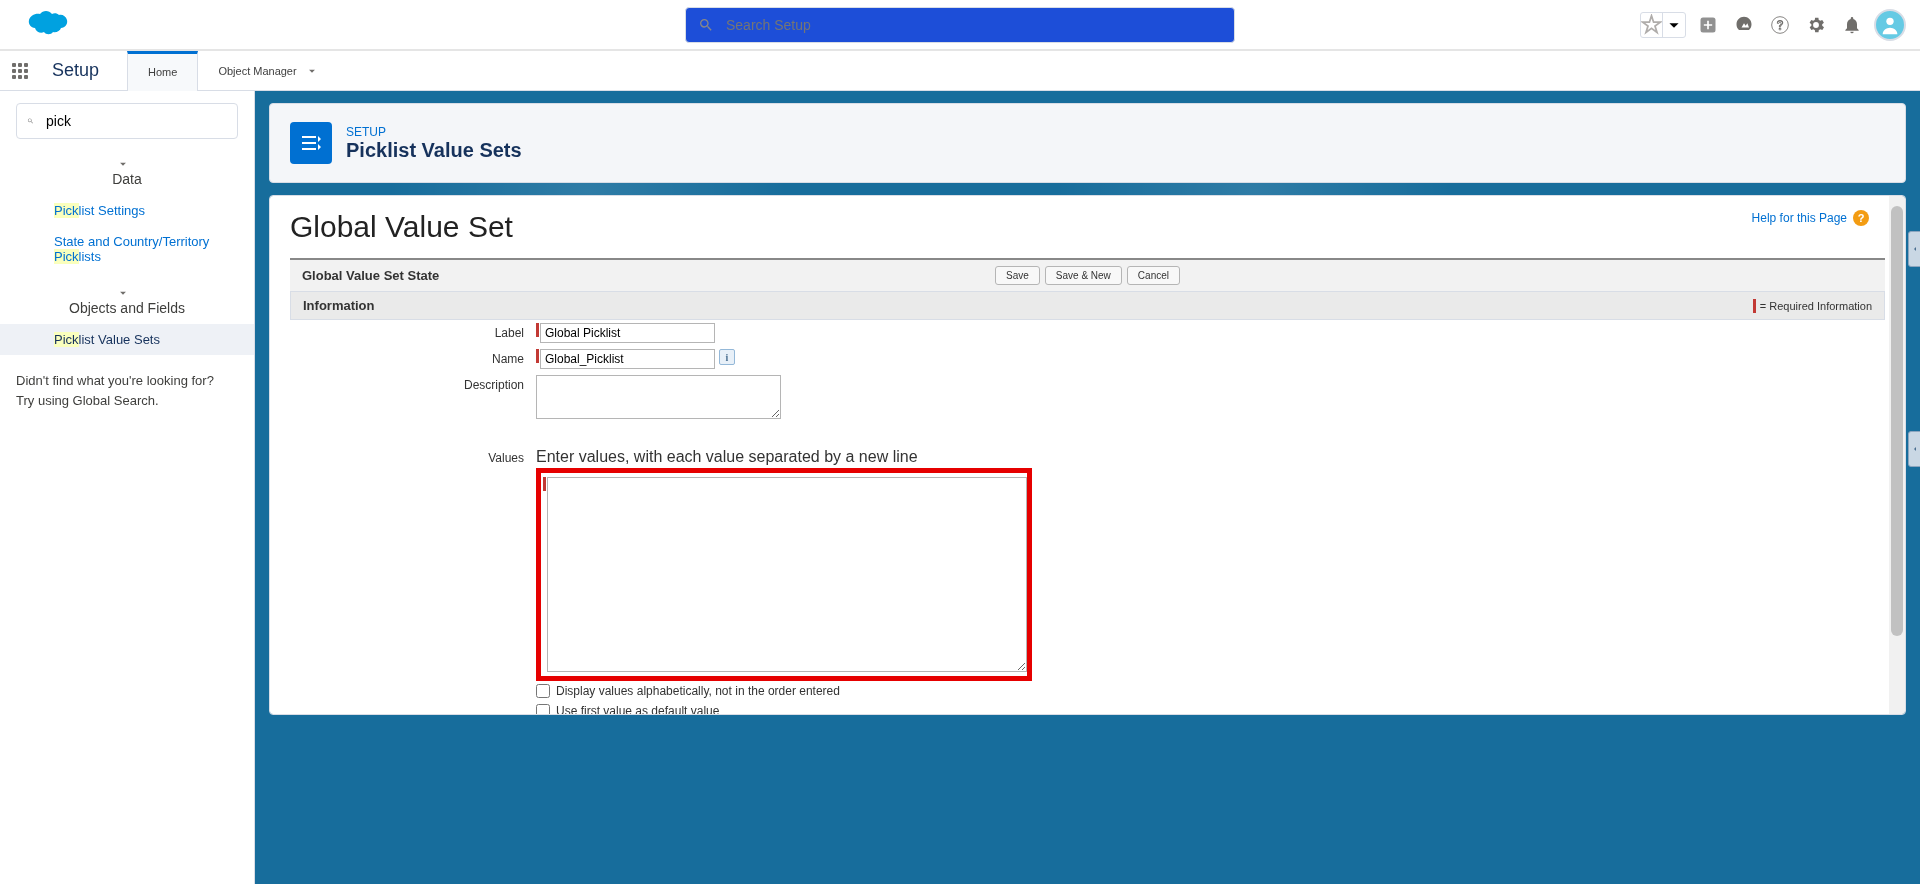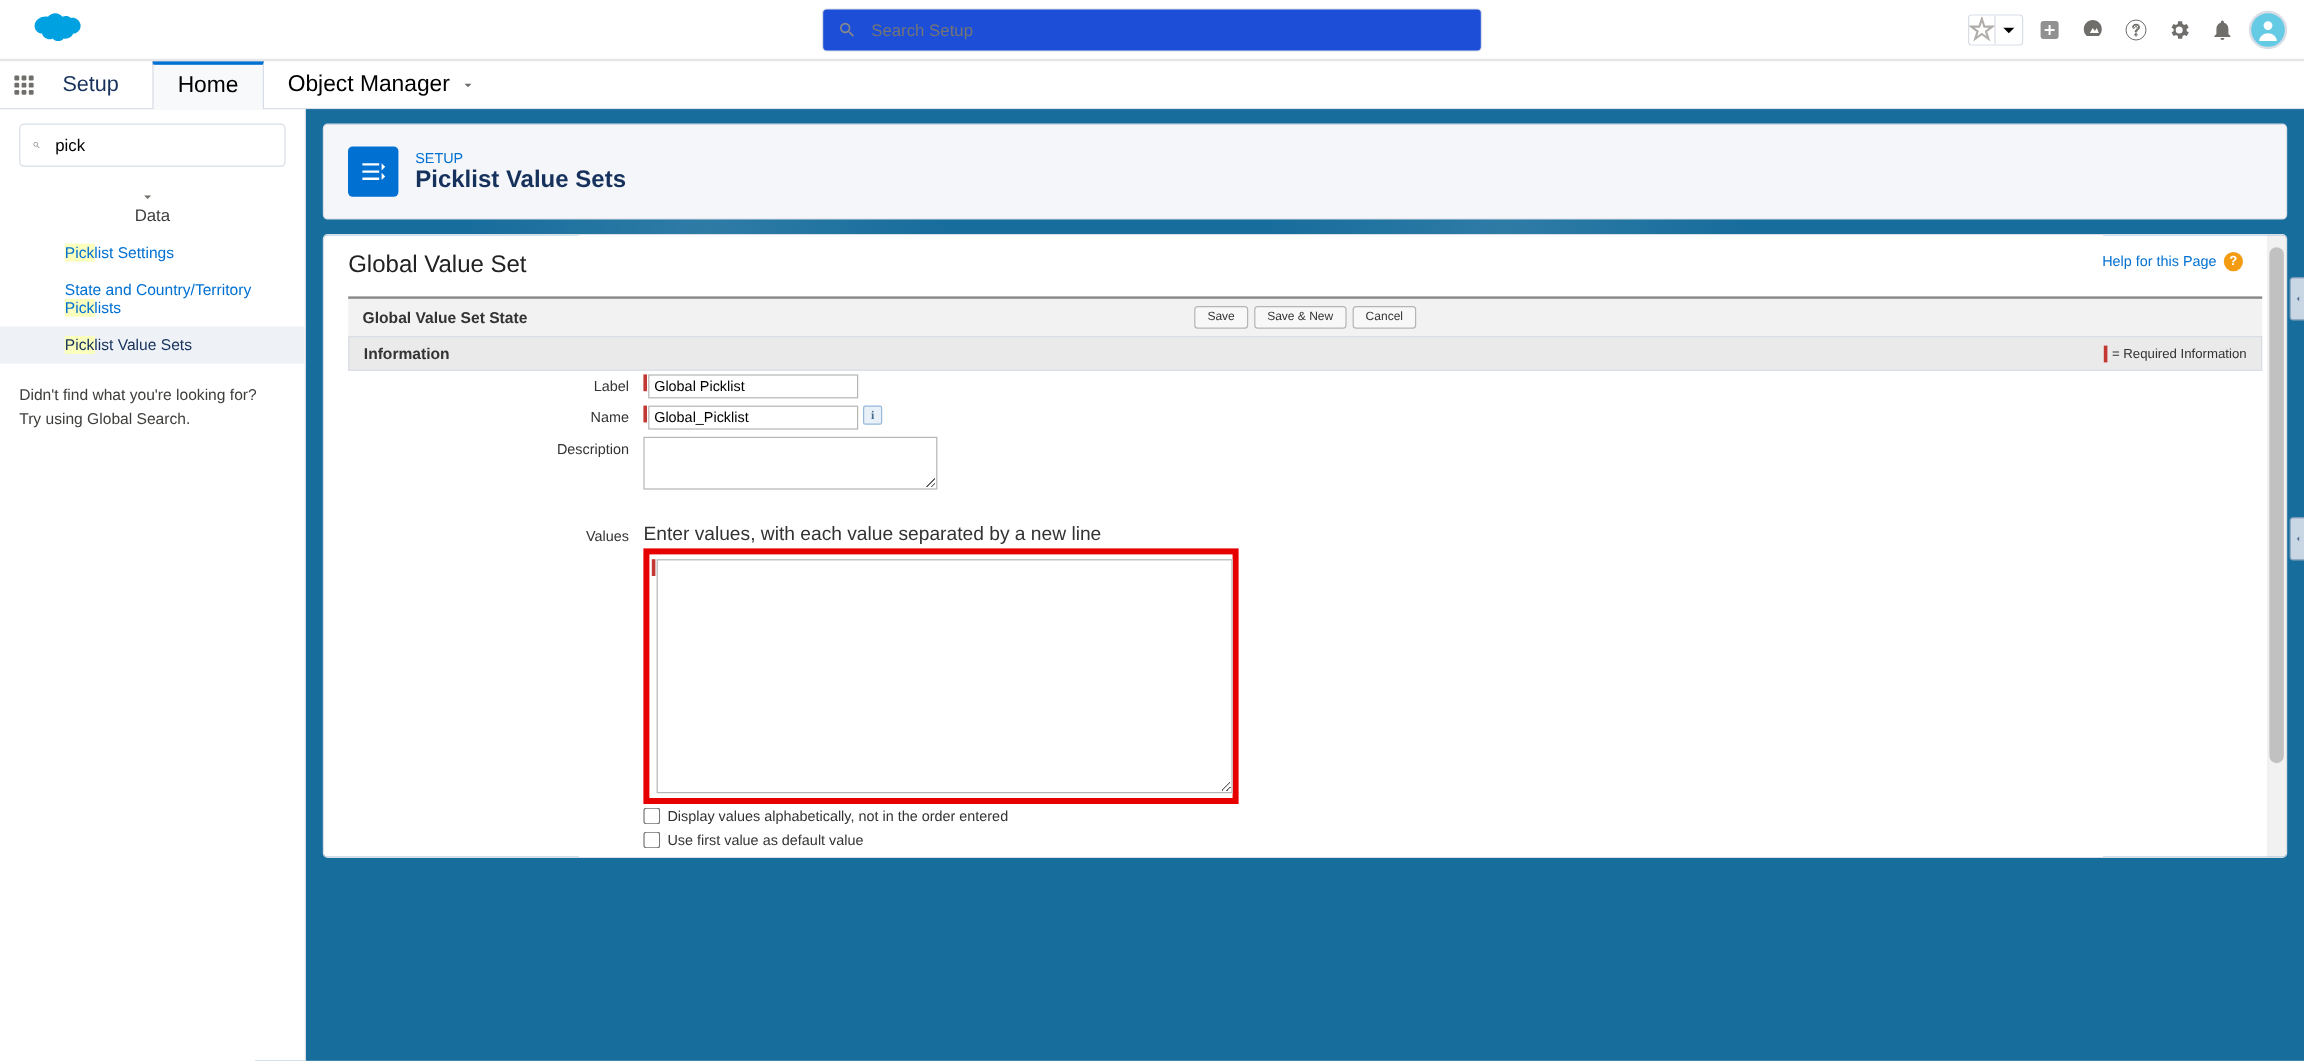--- a/index.html
+++ b/index.html
@@ -20,21 +20,21 @@
   .fav-box { display:flex; border:1px solid #d8dde6; border-radius:3px; height:26px; }
   .fav-box div { width:22px; display:flex; align-items:center; justify-content:center; }
   .fav-box div:first-child { border-right:1px solid #d8dde6; }
 
   
   .context-bar { height: 40px; border-bottom: 1px solid #d8dde6; display: flex; align-items: center; }
   .waffle { width: 40px; display: flex; align-items: center; justify-content: center; }
   .waffle-grid { display: grid; grid-template-columns: repeat(3, 4px); grid-template-rows: repeat(3, 4px); gap: 2px; }
   .waffle-grid span { background: #706e6b; border-radius: 1px; }
   .app-name { font-size: 18px; padding: 0 28px 0 12px; color: #16325c; }
-  .ctx-tab { height: 40px; padding: 0 20px; display: flex; align-items: center; font-size: 19px; color: #000000; cursor: pointer; }
+  .ctx-tab { height: 40px; padding: 0 20px; display: flex; align-items: center; font-size: 11px; color: #404040; cursor: pointer; }
   .ctx-tab.active { border-top: 3px solid #0070d2; border-left:1px solid #d8dde6; border-right:1px solid #d8dde6; background:#f7f9fb; }
   .ctx-tab svg { width: 14px; height: 14px; fill: #706e6b; margin-left: 8px; }
 
   
   .main-layout { display: flex; height: calc(884px - 51px - 40px); }
   .sidebar { width: 255px; border-right: 1px solid #d8dde6; padding: 12px 0; overflow:hidden; }
   .side-search { margin: 0 16px 10px; border: 1px solid #d8dde6; border-radius: 4px; height: 36px; display: flex; align-items: center; padding: 0 10px; }
   .side-search input { border: none; outline: none; flex: 1; font-size: 14px; }
   .tree-node { padding: 8px 16px; font-size: 13px; color: #3e3e3c; display: flex; align-items: center; cursor: pointer; flex-direction: column; }
   .tree-node.parent { font-size: 14px; }
@@ -53,21 +53,21 @@
   }
   .page-header { margin: 12px 14px; background: #f4f6f9; border: 1px solid #d8dde6; border-radius: 4px; padding: 18px 20px; display: flex; align-items: center; position:relative; }
   .page-icon { width: 42px; height: 42px; background: #0070d2; border-radius: 4px; display: flex; align-items: center; justify-content: center; margin-right: 14px; }
   .page-icon svg { width: 24px; height: 24px; fill: #fff; }
   .page-header-text .eyebrow { font-size: 12px; color: #0070d2; }
   .page-header-text .title { font-size: 20px; font-weight: 700; color: #16325c; }
 
   .iframe-panel { margin: 0 14px; background: #fff; border: 1px solid #d8dde6; border-radius: 4px; padding: 14px 20px 20px; height: 520px; position:relative; overflow:auto; }
   .help-link { position: absolute; top: 14px; right: 36px; font-size: 12px; color: #0070d2; display:flex; align-items:center; gap:6px;}
   .help-link .qmark { width:16px; height:16px; background:#f39c12; border-radius:50%; color:#fff; font-size:11px; display:flex; align-items:center; justify-content:center; font-weight:bold;}
-  .panel-title { font-size: 20px; color: #222; font-weight: 400; margin-bottom: 14px; }
+  .panel-title { font-size: 30px; color: #222; font-weight: 400; margin-bottom: 14px; }
 
   .section-bar { background: #f2f2f2; border-top: 2px solid #888; padding: 6px 12px; font-size: 13px; font-weight: 700; color: #333; display:flex; align-items:center; justify-content:space-between;}
   .btn-row { display:flex; gap:5px; justify-content:center; flex:1; }
   .sf-btn { font-size: 10px; padding: 3px 10px; background: #f8f8f8; border: 1px solid #b5b5b5; border-radius: 3px; cursor: pointer; color:#333; }
   .section-bar .section-label { position:absolute; }
   .section-bar-flex { display:flex; align-items:center; position:relative; }
   
   .info-bar { background: #eaeaea; border: 1px solid #d8dde6; padding: 6px 12px; font-size: 13px; font-weight: 700; color: #333; display:flex; justify-content:space-between; align-items:center;}
   .req-note { font-size: 11px; font-weight:400; color:#333; display:flex; align-items:center; gap:4px;}
   .req-bar { display:inline-block; width:3px; height:14px; background:#c23934; }
@@ -204,20 +204,26 @@
       <span>Data</span>
     </div>
     <div class="tree-child">
       <span class="highlight">Pick</span><span>list Settings</span>
     </div>
     <div class="tree-child">
       <div>State and Country/Territory</div>
       <span class="highlight">Pick</span><span>lists</span>
     </div>
 
+    <div class="tree-node parent" style="margin-top:6px;">
+      <svg class="chev" viewBox="0 0 24 24">
+          <path d="M7 10l5 5 5-5z"></path>
+        </svg>
+      <span>Objects and Fields</span>
+    </div>
     <div class="tree-child active">
       <span class="highlight">Pick</span><span>list Value Sets</span>
     </div>
 
     <div class="side-footer">
       <div>Didn't find what you're looking for?</div>
       <div>Try using Global Search.</div>
     </div>
   </div>
 

